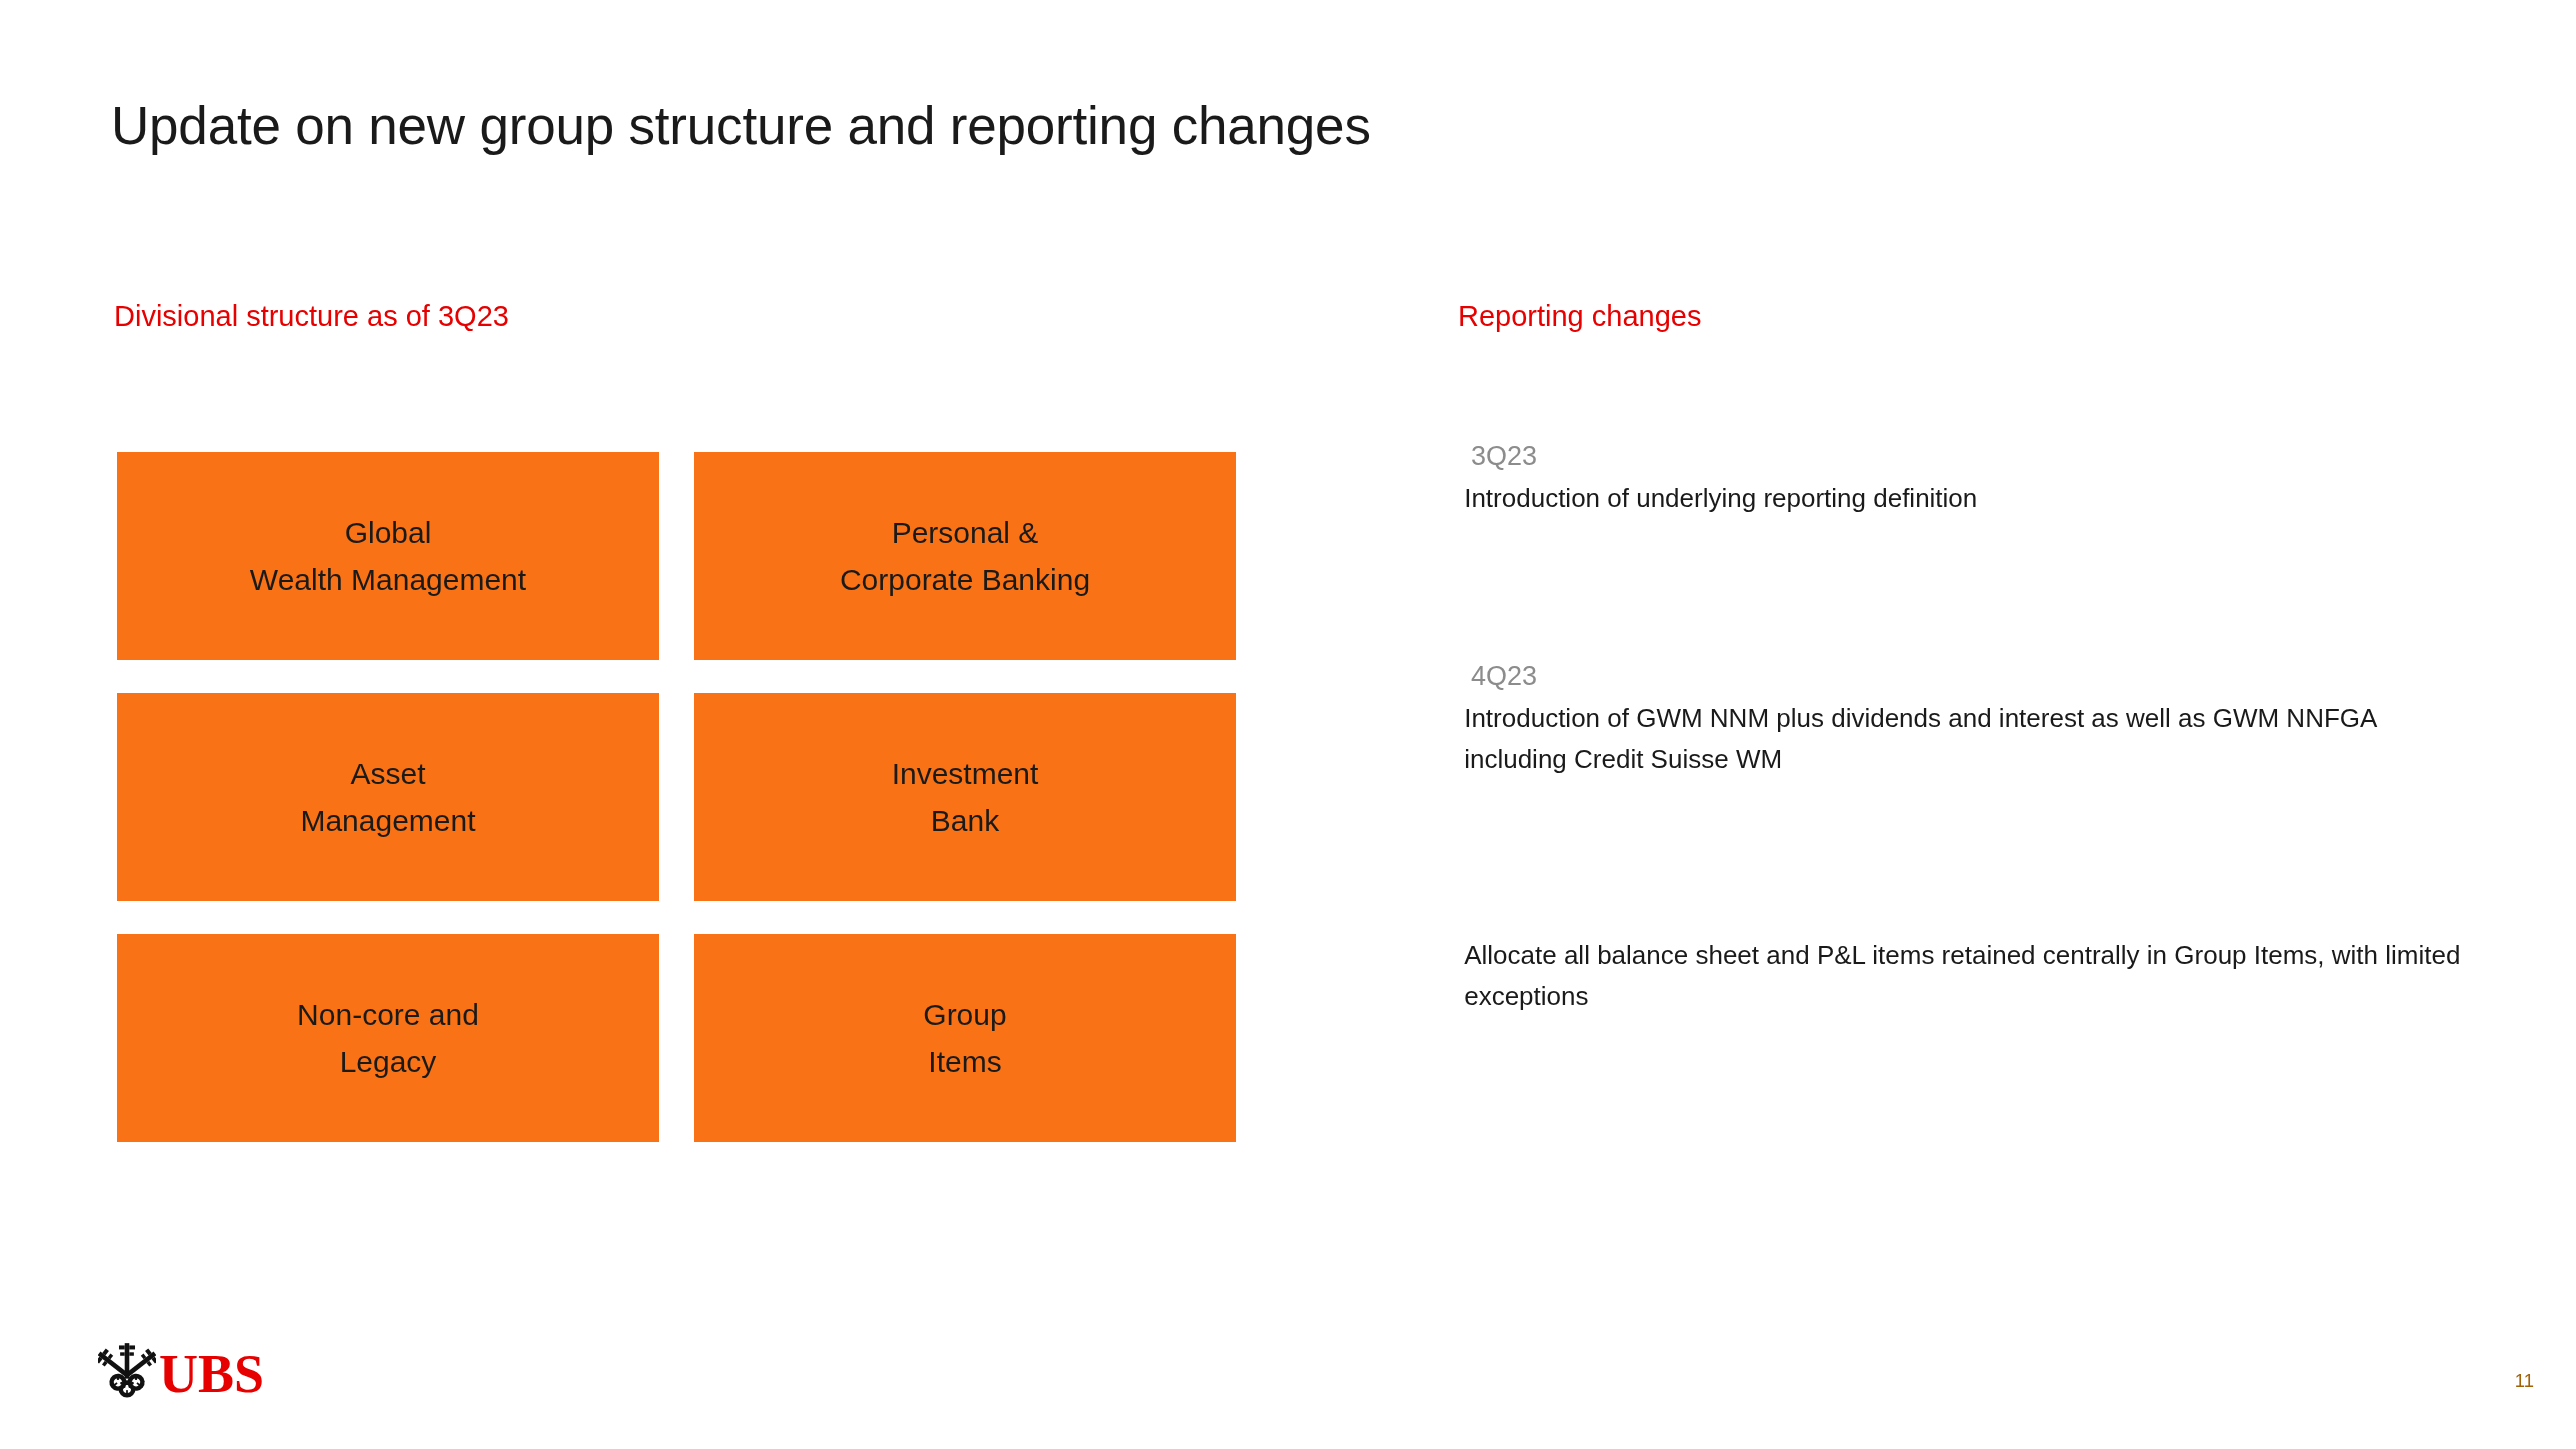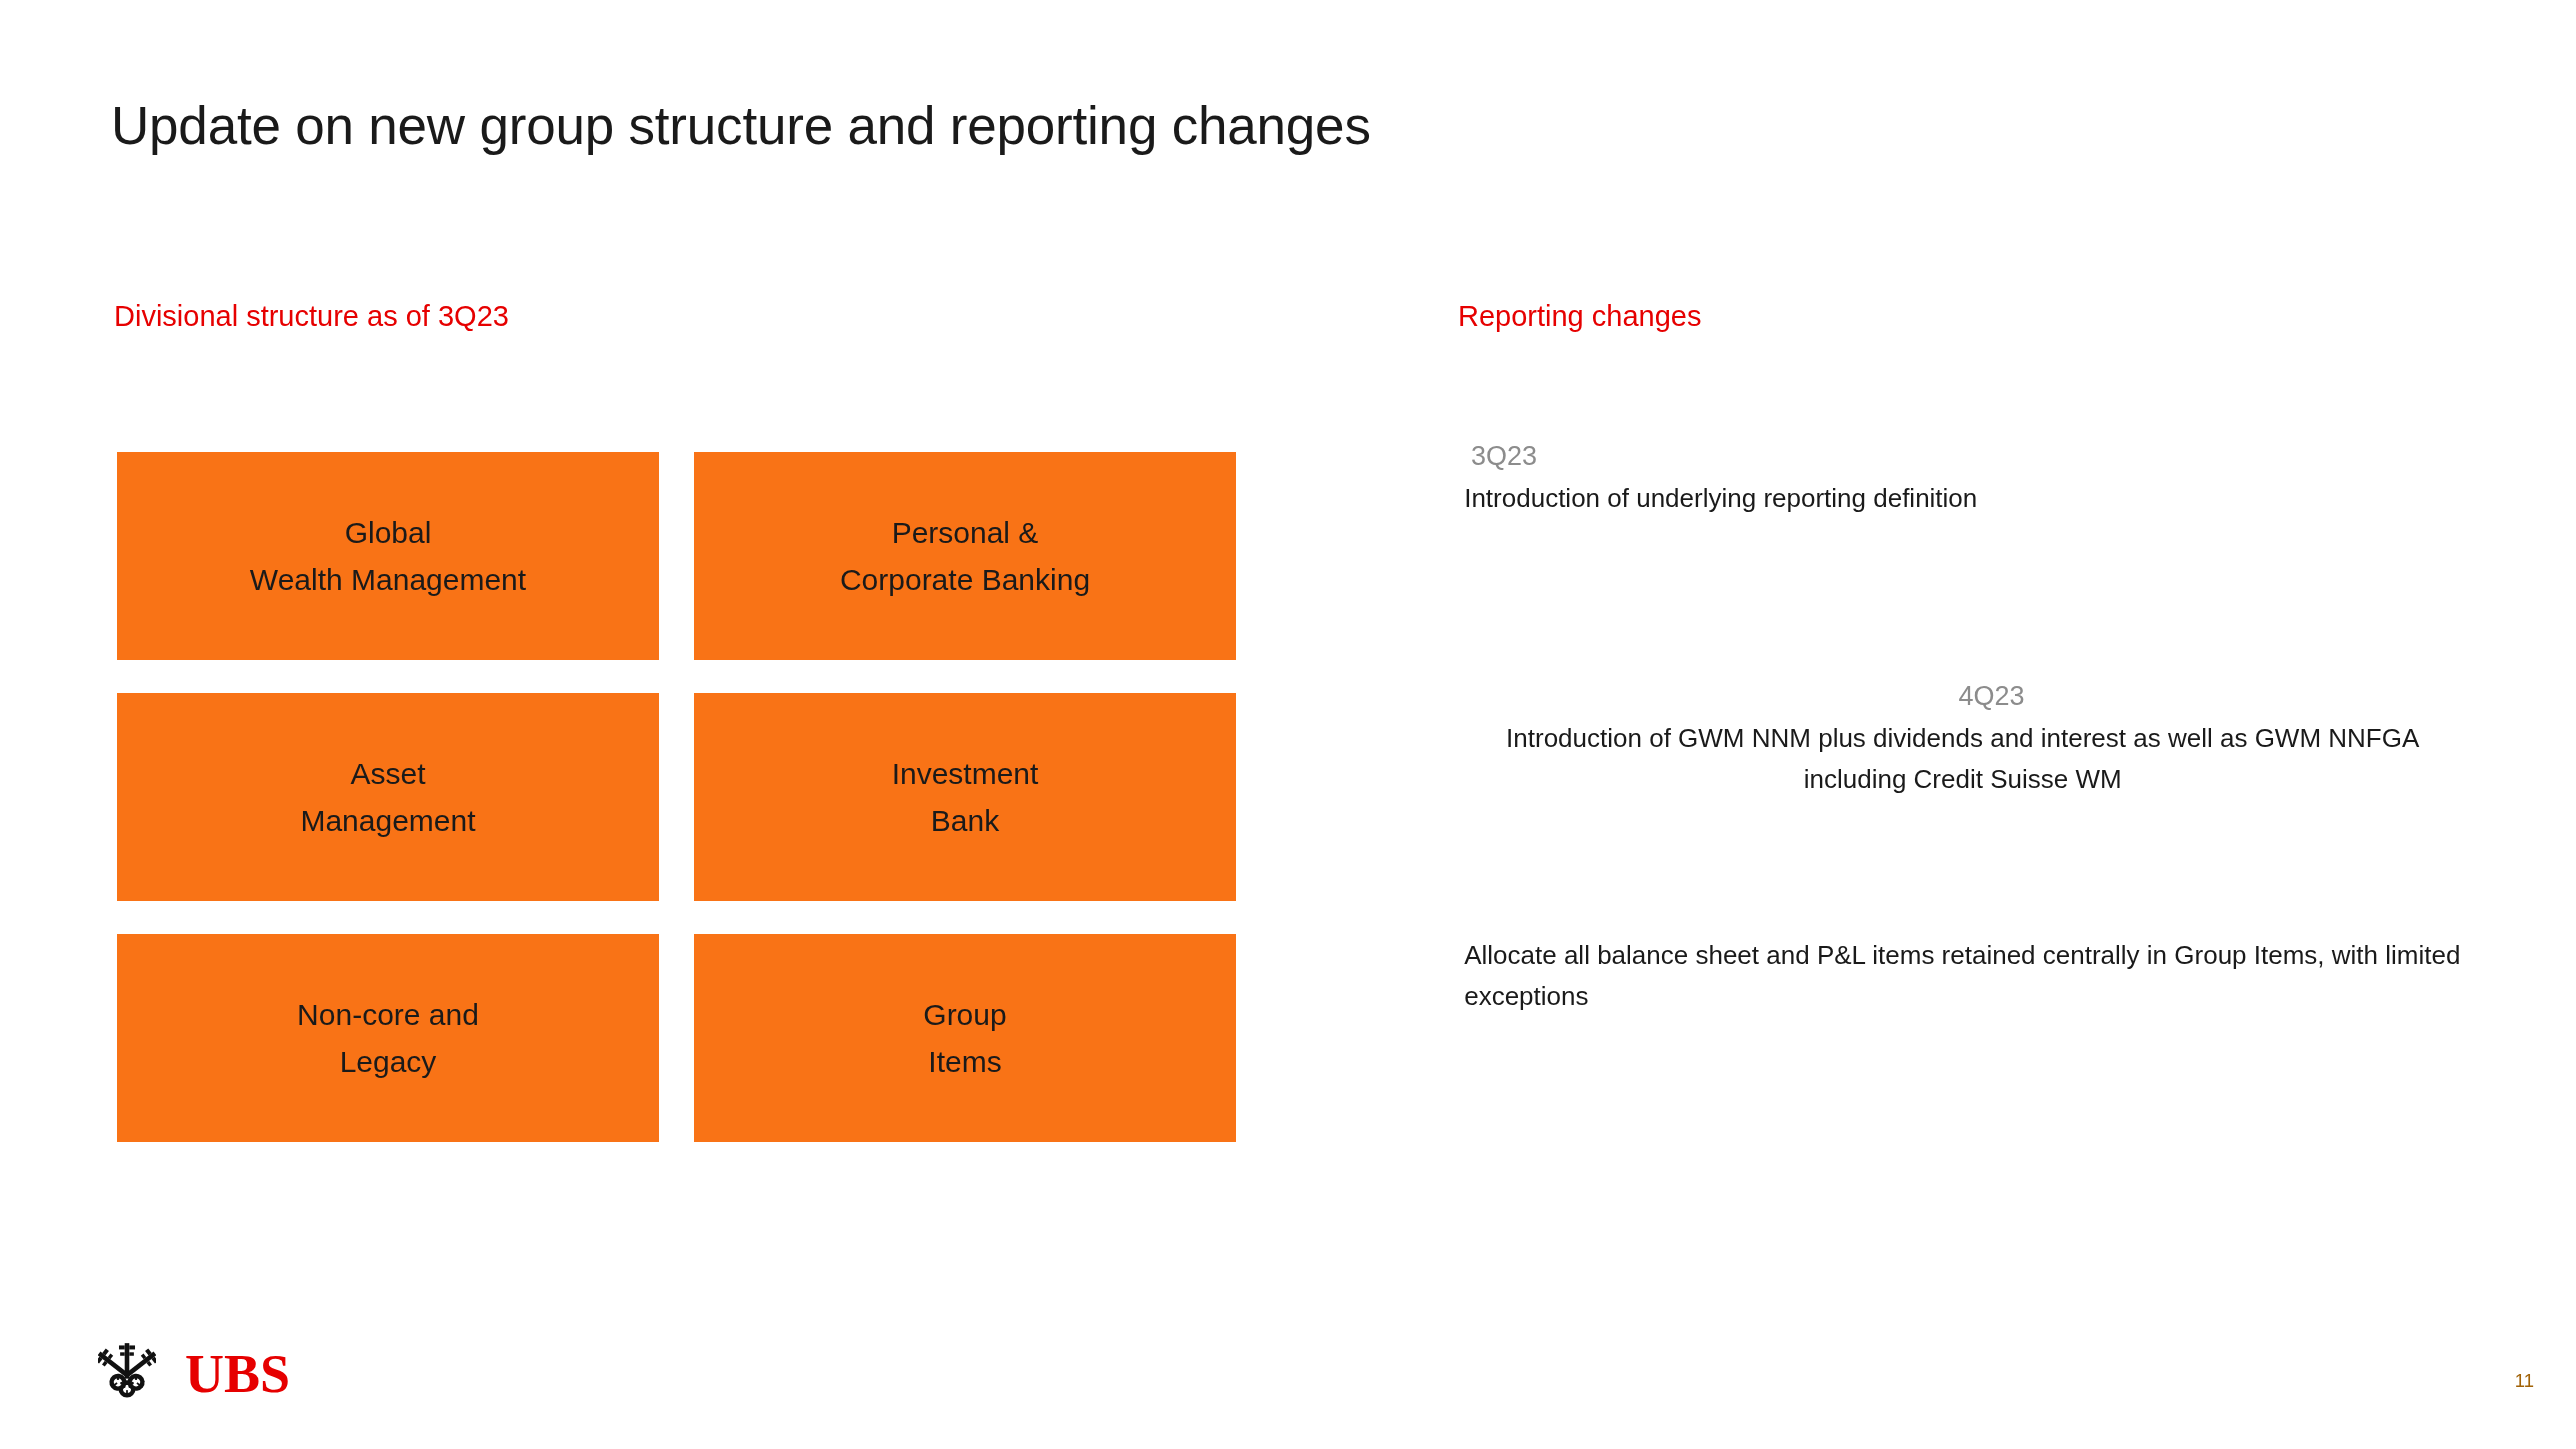--- a/index.html
+++ b/index.html
@@ -74,21 +74,21 @@
     left: 1458px;
     top: 439px;
     width: 1054px;
   }
   .reporting-entry {
     position: absolute;
     left: 0;
     width: 1054px;
   }
   .reporting-entry.e0 { top: 0px; }
-  .reporting-entry.e1 { top: 240px; text-align: center; }
+  .reporting-entry.e1 { top: 220px; }
   .reporting-entry.e2 { top: 492px; }
 
   .reporting-period {
     font-size: 27px;
     font-weight: 400;
     color: #8c8c8c;
     line-height: 35px;
     white-space: nowrap;
     margin-left: 13px;
   }
@@ -109,21 +109,21 @@
     top: 1342px;
     display: flex;
     align-items: center;
   }
   .logo-keys {
     width: 58px;
     height: 63px;
     display: block;
   }
   .logo-word {
-    margin-left: 29px;
+    margin-left: 3px;
     font-family: "Liberation Serif", serif;
     font-size: 54px;
     font-weight: 700;
     color: #e60000;
     line-height: 54px;
     letter-spacing: 0px;
   }
   .page-number {
     position: absolute;
     right: 42px;

